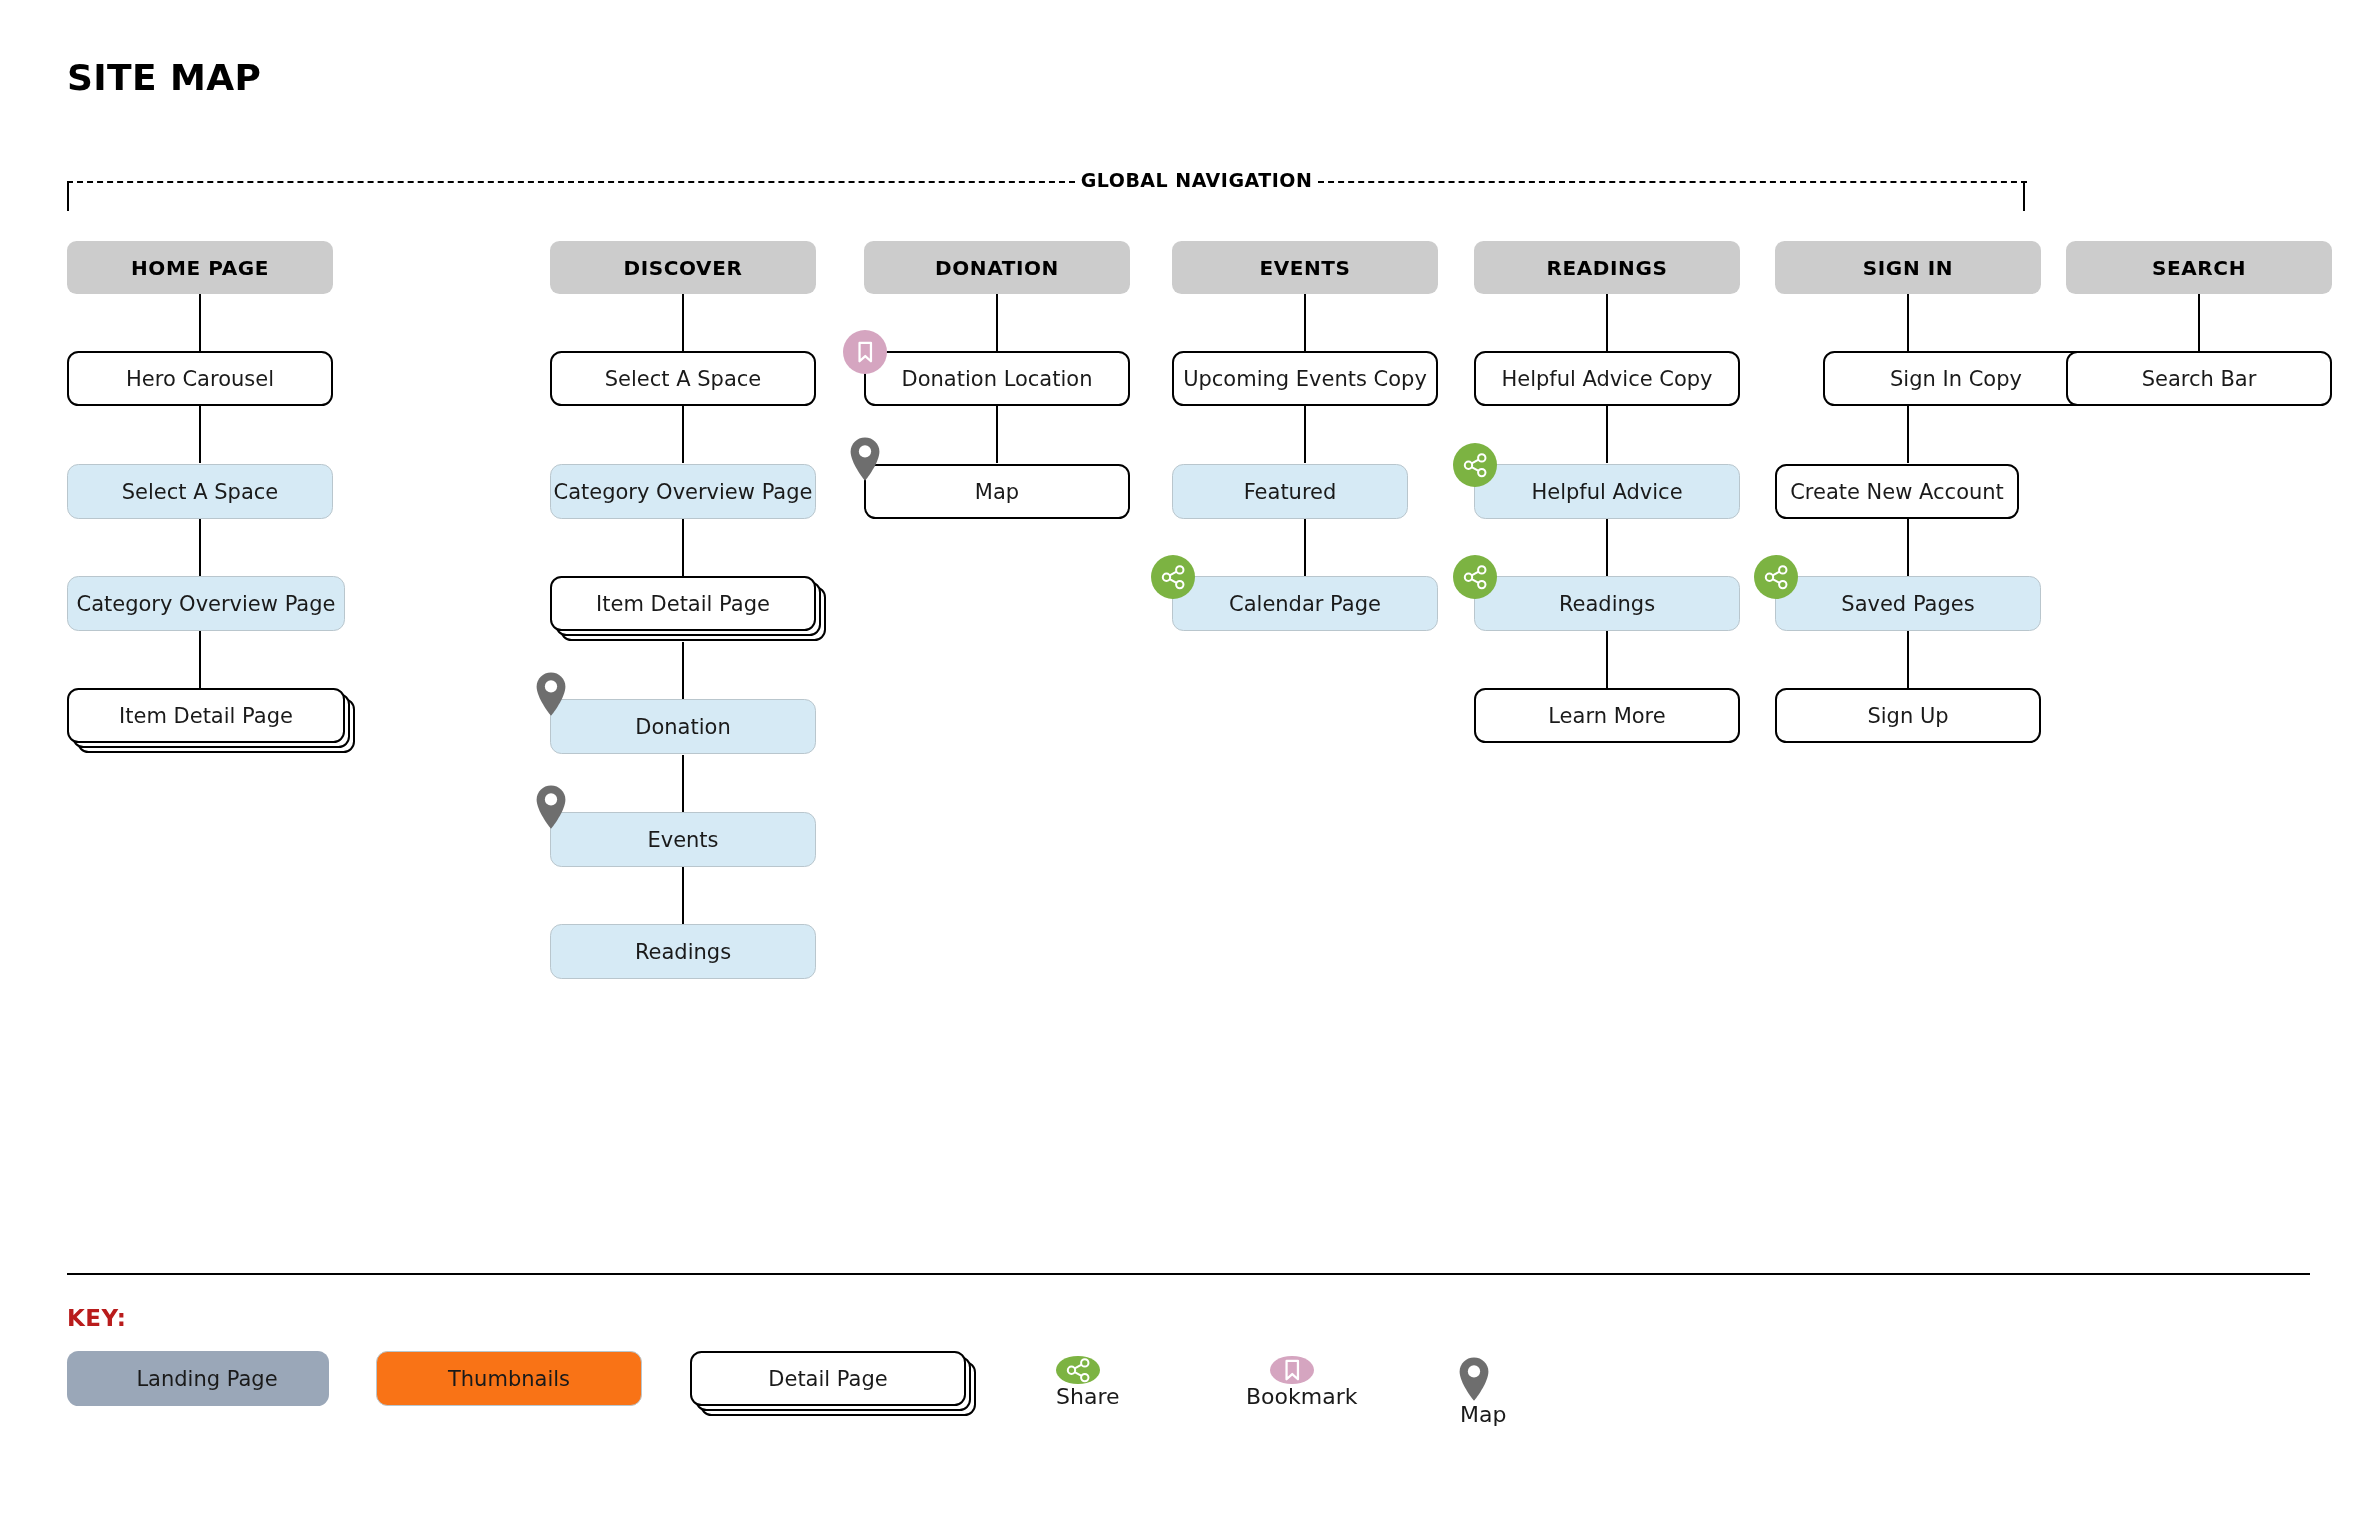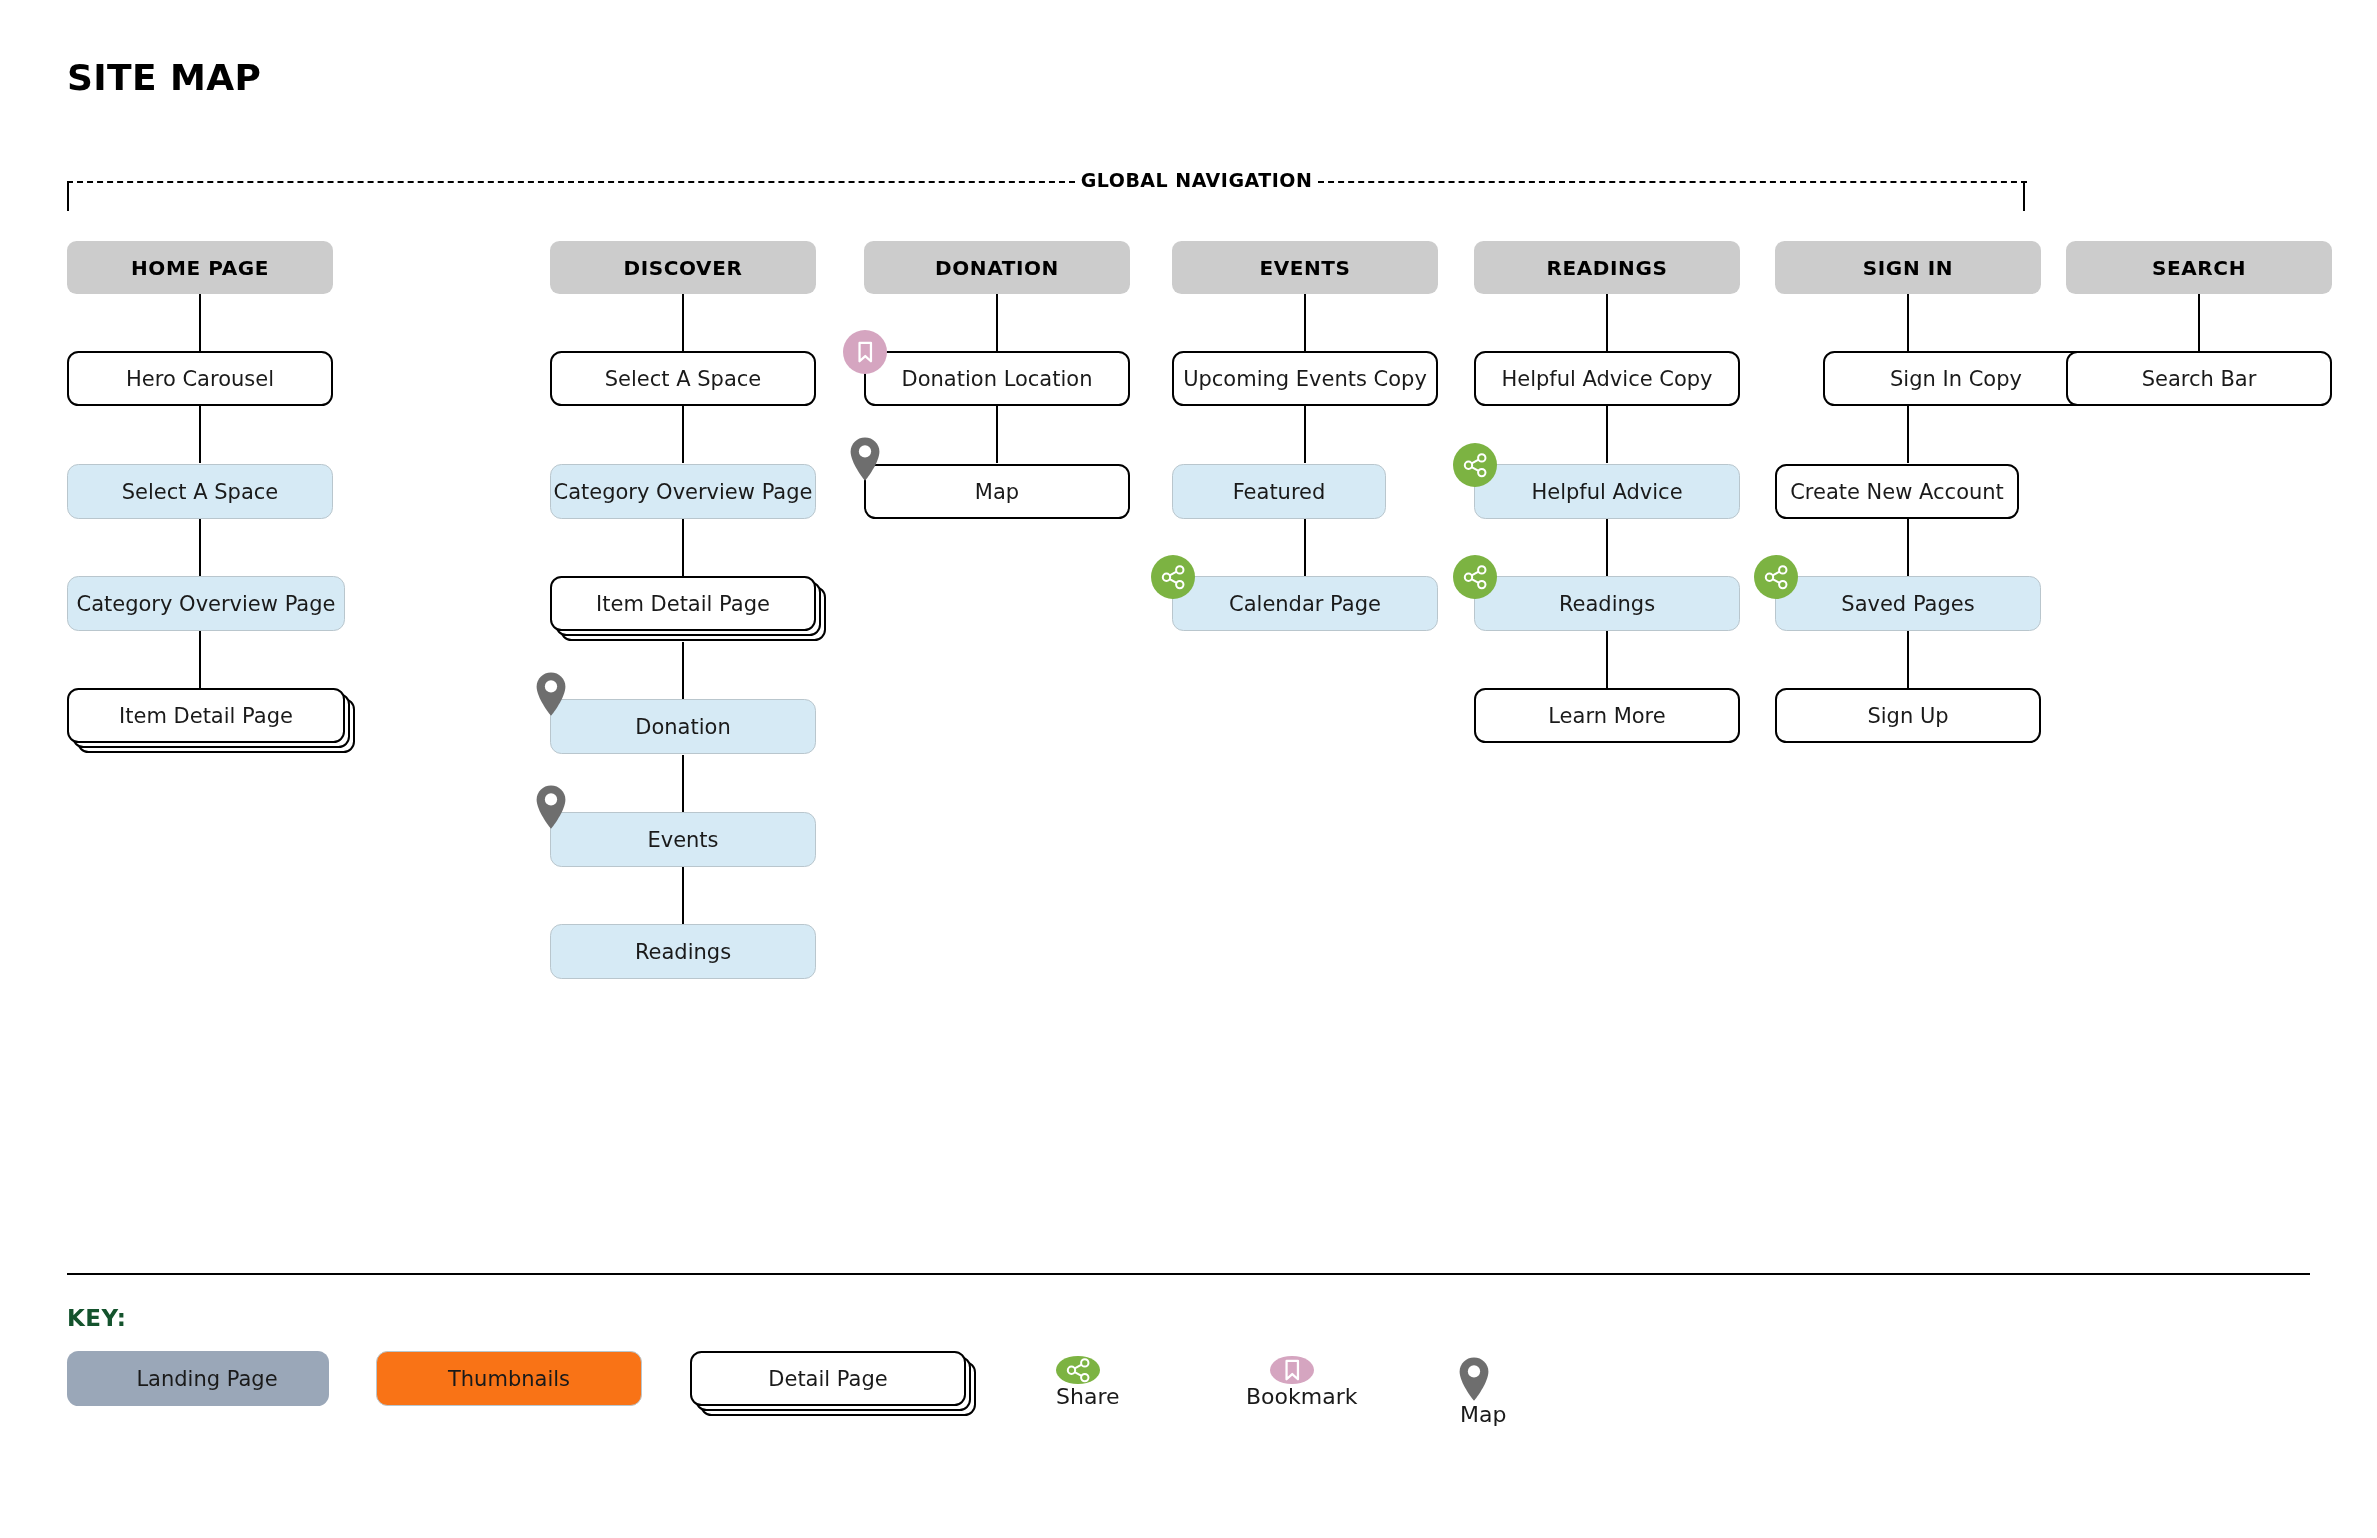--- a/index.html
+++ b/index.html
@@ -123,21 +123,21 @@
 
   
   .key-rule {
     position: absolute;
     left: 67px; top: 1273px;
     width: 2243px; height: 0;
     border-top: 2.9px solid #000;
   }
   .key-title {
     position: absolute; left: 67px; top: 1305px;
-    font-weight: bold; font-size: 23px; letter-spacing: 0.5px; color: #14532d;
+    font-weight: bold; font-size: 23px; letter-spacing: 0.5px; color: #b91c1c;
   }
   .key-row { position: absolute; left: 67px; top: 1351px; height: 67px; }
   .key-swatch {
     position: absolute;
     height: 55px;
     border-radius: 11.4px;
     display: flex; align-items: center; justify-content: center;
     font-size: 21px; color: #1a1a1a;
   }
   .key-swatch.landing { background: #9aa7b8; }
@@ -255,21 +255,21 @@
         </div>
       </div>
       <div class="col" style="left: 1172px; width: 266px;">
         <div class="box header" style="width: 266px;">EVENTS</div>
         <div class="conn" style="left: 132px; top: 53px; height: 57px;"></div>
         <div class="node" style="position: absolute; left: 0px; top: 110px; width: 266px; height: 55px;">
           <div class="box detail" style="width: 266px;">Upcoming Events Copy</div>
         </div>
         <div class="conn" style="left: 132px; top: 165px; height: 57px;"></div>
         <div class="node" style="position: absolute; left: 0px; top: 223px; width: 266px; height: 55px;">
-          <div class="box thumb" style="width: 214px;">Featured</div>
+          <div class="box thumb" style="width: 236px;">Featured</div>
         </div>
         <div class="conn" style="left: 132px; top: 278px; height: 57px;"></div>
         <div class="node" style="position: absolute; left: 0px; top: 335px; width: 266px; height: 55px;">
           <div class="box thumb" style="width: 266px;">Calendar Page</div>
           <div class="badge share ic-left">
             <svg viewBox="0 0 24 24" width="28.5" height="28.5">
               <g fill="none" stroke="#ffffff" stroke-width="1.7">
                 <circle cx="17.5" cy="5.8" r="3.1"></circle>
                 <circle cx="6.3" cy="12" r="3.1"></circle>
                 <circle cx="17.5" cy="18.2" r="3.1"></circle>

